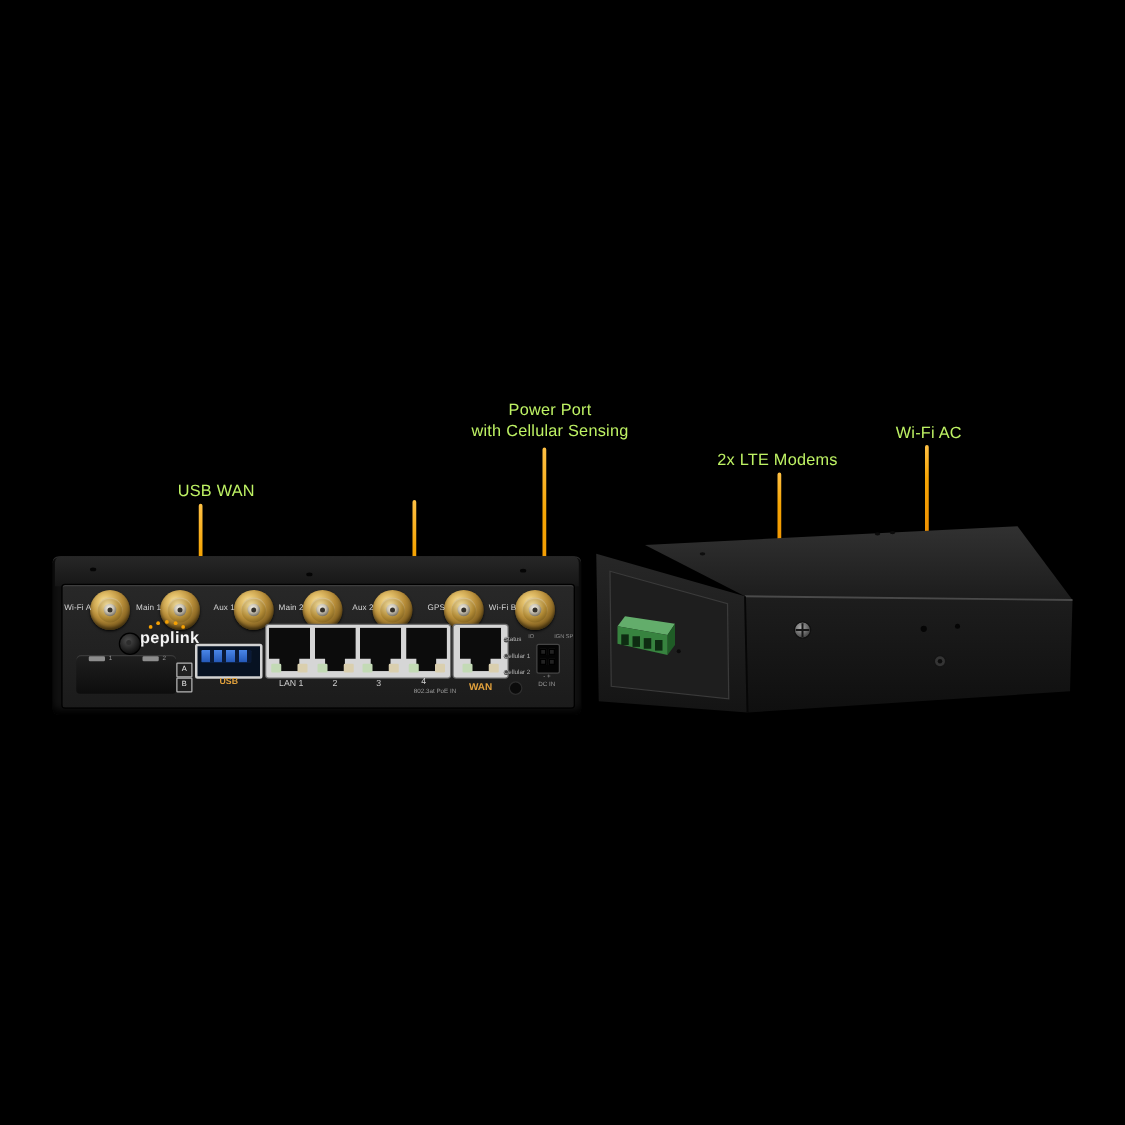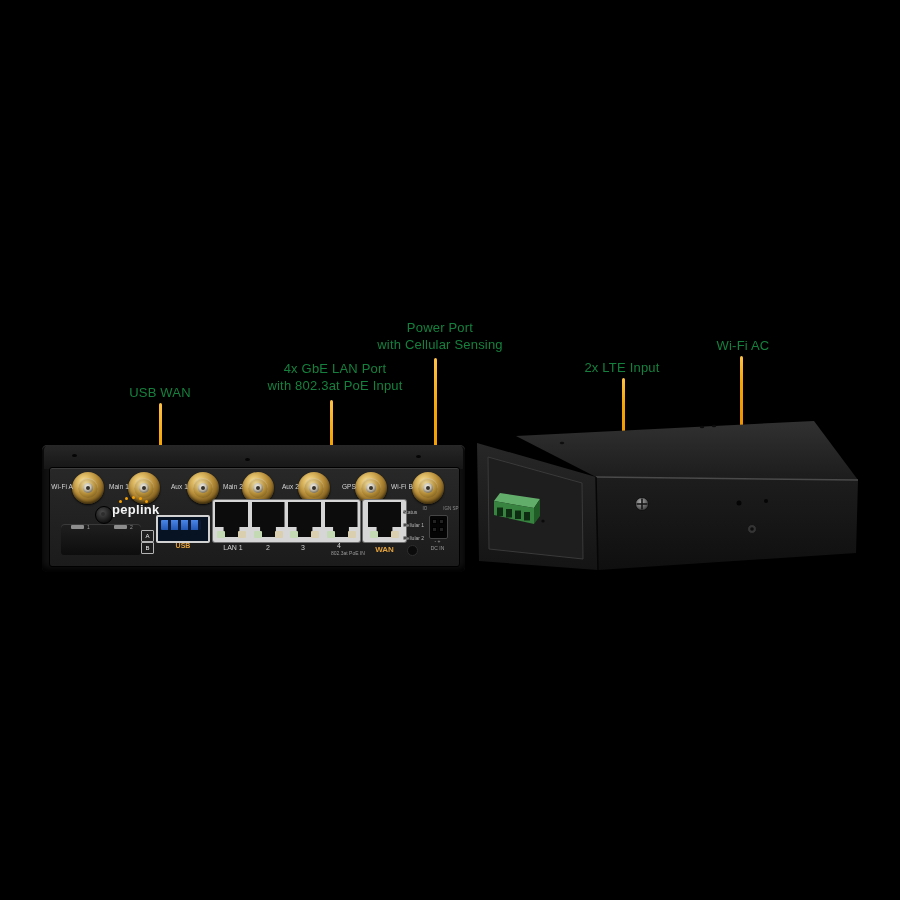--- a/index.html
+++ b/index.html
@@ -1,19 +1,19 @@
 <!DOCTYPE html>
 <html><head>
 <meta charset="utf-8">
 <style>
   html,body{margin:0;padding:0;background:#000;}
   #stage{position:relative;width:900px;height:900px;background:#000;overflow:hidden;
          font-family:"Liberation Sans",sans-serif;}
   
-  .callout{position:absolute;transform:translateX(-50%);text-align:center;color:#15803d;
+  .callout{position:absolute;transform:translateX(-50%);text-align:center;color:#bef264;
            font-size:13px;line-height:16.5px;white-space:nowrap;letter-spacing:.2px;}
   .leader{position:absolute;width:3px;border-radius:2px;
           background:linear-gradient(180deg,#ffc145 0%,#f6a504 35%,#ee8e00 100%);}
   .ldot{position:absolute;width:11px;height:11px;border-radius:50%;
         background:radial-gradient(circle at 35% 30%,#ffb530,#f09000 75%,#d97c00);}
   
   .devf{position:absolute;left:42px;top:445px;width:423px;height:127px;background:#111;
         border-radius:5px;box-shadow:inset 0 1px 0 #2c2c2c, inset 0 -4px 6px #000;}
   .devf .topstrip{position:absolute;left:2px;top:0;right:2px;height:24px;border-radius:5px 5px 0 0;
         background:linear-gradient(180deg,#272727,#161616);}
@@ -74,42 +74,38 @@
   .pol{left:377px;top:70px;width:21px;font-size:5px;color:#9a9a9a;text-align:center;}
   .dcin{left:375px;top:77px;width:25px;font-size:5px;color:#9a9a9a;text-align:center;}
   
   .devr{position:absolute;left:470px;top:413px;}
 </style>
 </head>
 <body>
 
 <div id="stage">
 
-  <div class="callout" style="left:160px;top:385px">
+  <div class="callout" style="left:173px;top:385px">
     <div>USB WAN</div>
   </div>
   <div class="leader" style="left:158.5px;top:403px;height:114px"></div>
   <div class="ldot" style="left:154.5px;top:511.5px"></div>
 
-  <div class="callout" style="left:335px;top:361px">
-    <div>4x GbE LAN Port</div>
-    <div>with 802.3at PoE Input</div>
-  </div>
   <div class="leader" style="left:329.5px;top:400px;height:110px"></div>
   <div class="ldot" style="left:325.5px;top:504.5px"></div>
 
   <div class="callout" style="left:440px;top:320px">
     <div>Power Port</div>
     <div>with Cellular Sensing</div>
   </div>
   <div class="leader" style="left:433.5px;top:358px;height:153px"></div>
   <div class="ldot" style="left:429.5px;top:505.5px"></div>
 
   <div class="callout" style="left:622px;top:360px">
-    <div>2x LTE Input</div>
+    <div>2x LTE Modems</div>
   </div>
   <div class="leader" style="left:621.5px;top:378px;height:74px"></div>
   <div class="ldot" style="left:617.5px;top:446.5px"></div>
 
   <div class="callout" style="left:743px;top:338px">
     <div>Wi-Fi AC</div>
   </div>
   <div class="leader" style="left:739.5px;top:356px;height:75px"></div>
   <div class="ldot" style="left:735.5px;top:425.5px"></div>
 

